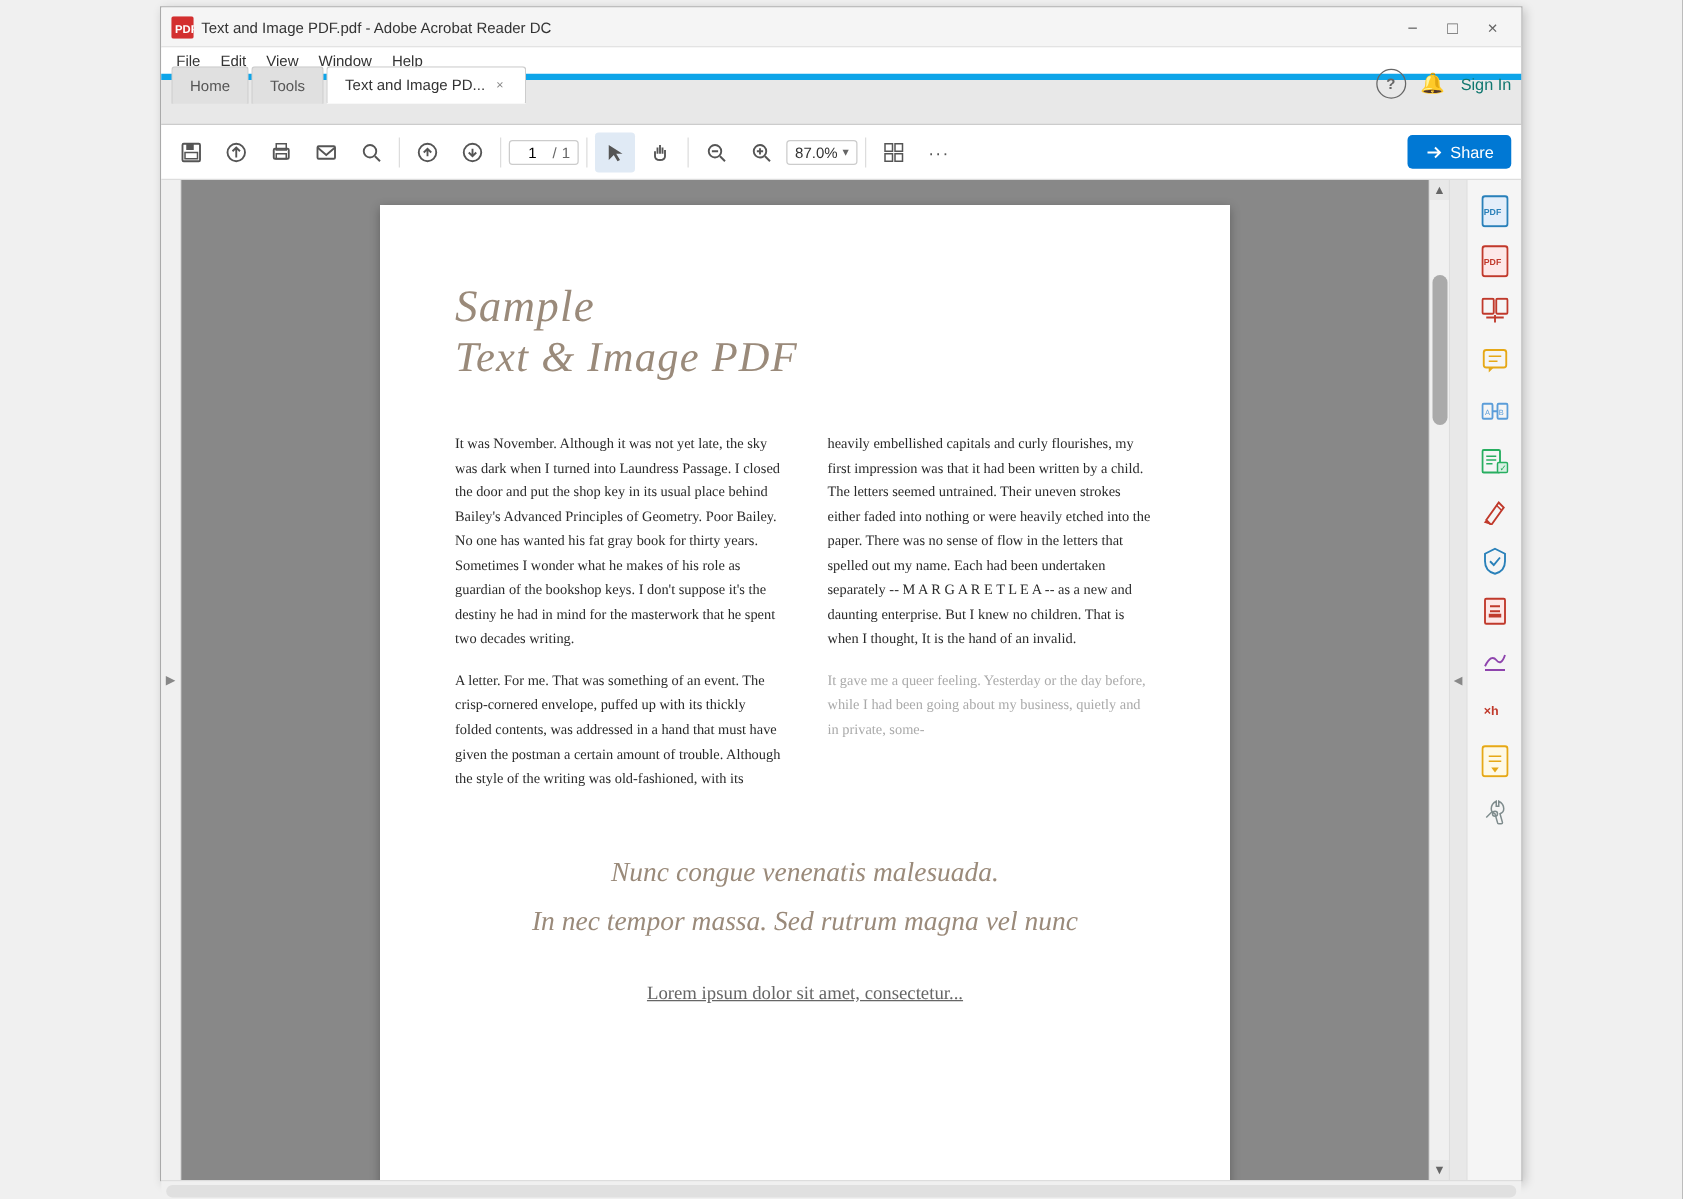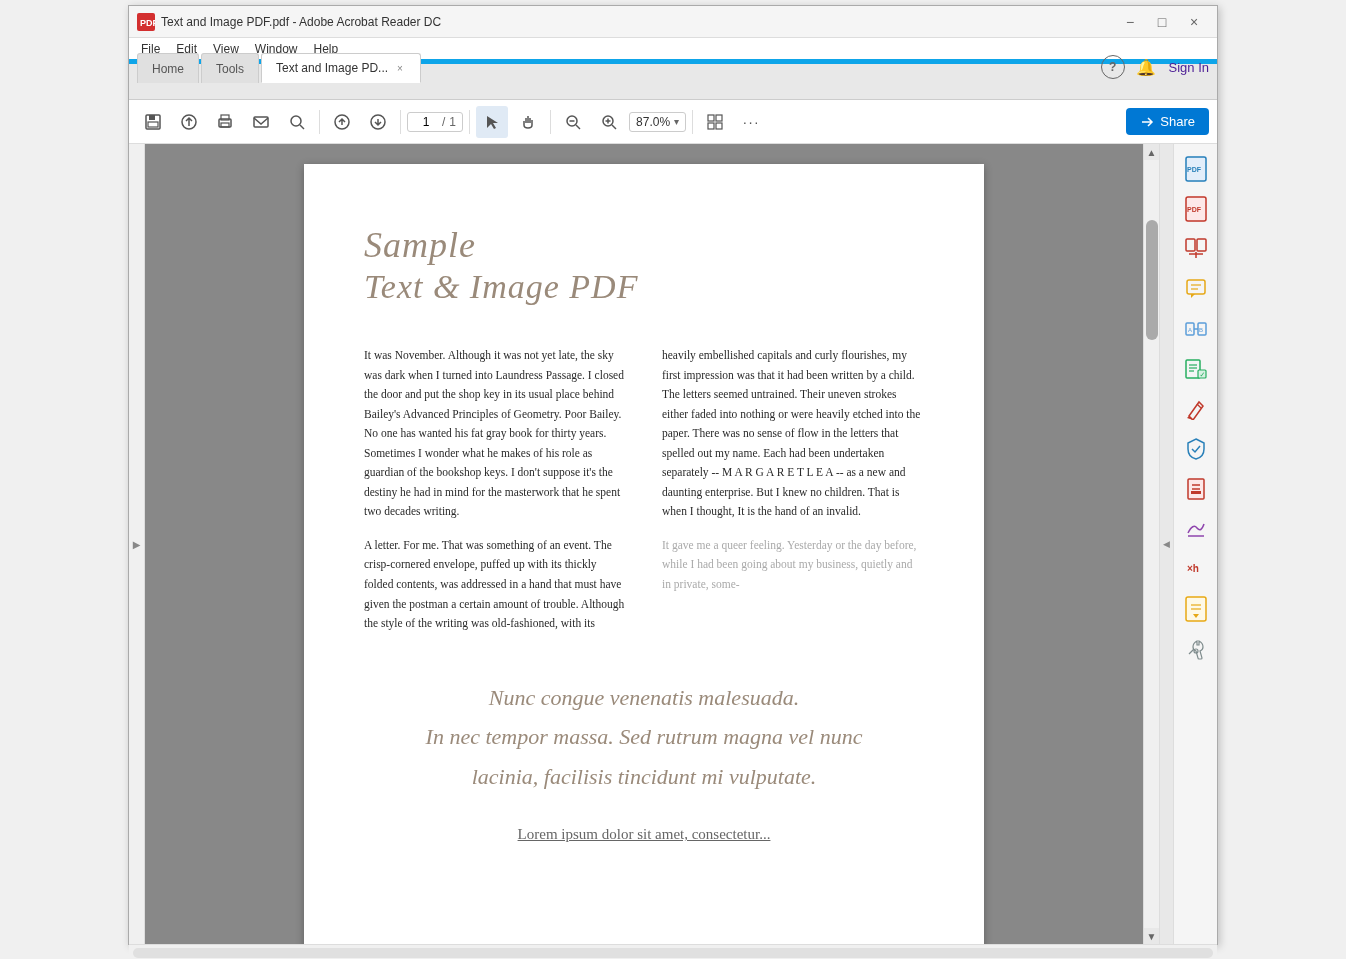--- a/index.html
+++ b/index.html
@@ -111,21 +111,21 @@
       <span>Tools</span>
     </div>
     <div class="tab active" style="margin-left:2px;">
       <span>Text and Image PD...</span>
       <span class="tab-close">×</span>
     </div>
     <div style="flex:1;"></div>
     <div style="display:flex;align-items:center;gap:12px;padding-bottom:4px;">
       <div class="help-btn">?</div>
       <span style="font-size:16px;color:#555;cursor:pointer;">🔔</span>
-      <span style="font-size:13px;color:#4c1d95;cursor:pointer;font-weight:500;">Sign In</span>
+      <span style="font-size:13px;color:#0f766e;cursor:pointer;font-weight:500;">Sign In</span>
     </div>
   </div>
 
   <div class="toolbar">
 
     <div class="tool-btn" title="Save">
       <svg width="18" height="18" viewBox="0 0 18 18">
           <rect x="2" y="2" width="14" height="14" rx="1" fill="none" stroke="#555" stroke-width="1.5"></rect>
           <rect x="5" y="2" width="6" height="5" fill="#555"></rect>
           <rect x="4" y="9" width="10" height="5" fill="none" stroke="#555" stroke-width="1.2"></rect>
@@ -261,21 +261,20 @@
           </div>
           <div class="pdf-col pdf-col-right">
             <p>heavily embellished capitals and curly flourishes, my first impression was that it had been written by a child. The letters seemed untrained. Their uneven strokes either faded into nothing or were heavily etched into the paper. There was no sense of flow in the letters that spelled out my name. Each had been undertaken separately -- M A R G A R E T L E A -- as a new and daunting enterprise. But I knew no children. That is when I thought, It is the hand of an invalid.</p>
             <p class="faded">It gave me a queer feeling. Yesterday or the day before, while I had been going about my business, quietly and in private, some-</p>
           </div>
         </div>
 
         <div class="pdf-italic-block">
           <p>Nunc congue venenatis malesuada.</p>
           <p>In nec tempor massa. Sed rutrum magna vel nunc</p>
-          <p>lacinia, facilisis tincidunt mi vulputate.</p>
         </div>
 
         <div class="bottom-text">
           <p>Lorem ipsum dolor sit amet, consectetur...</p>
         </div>
 
       </div>
     </div>
 
     <div class="scrollbar-area">

